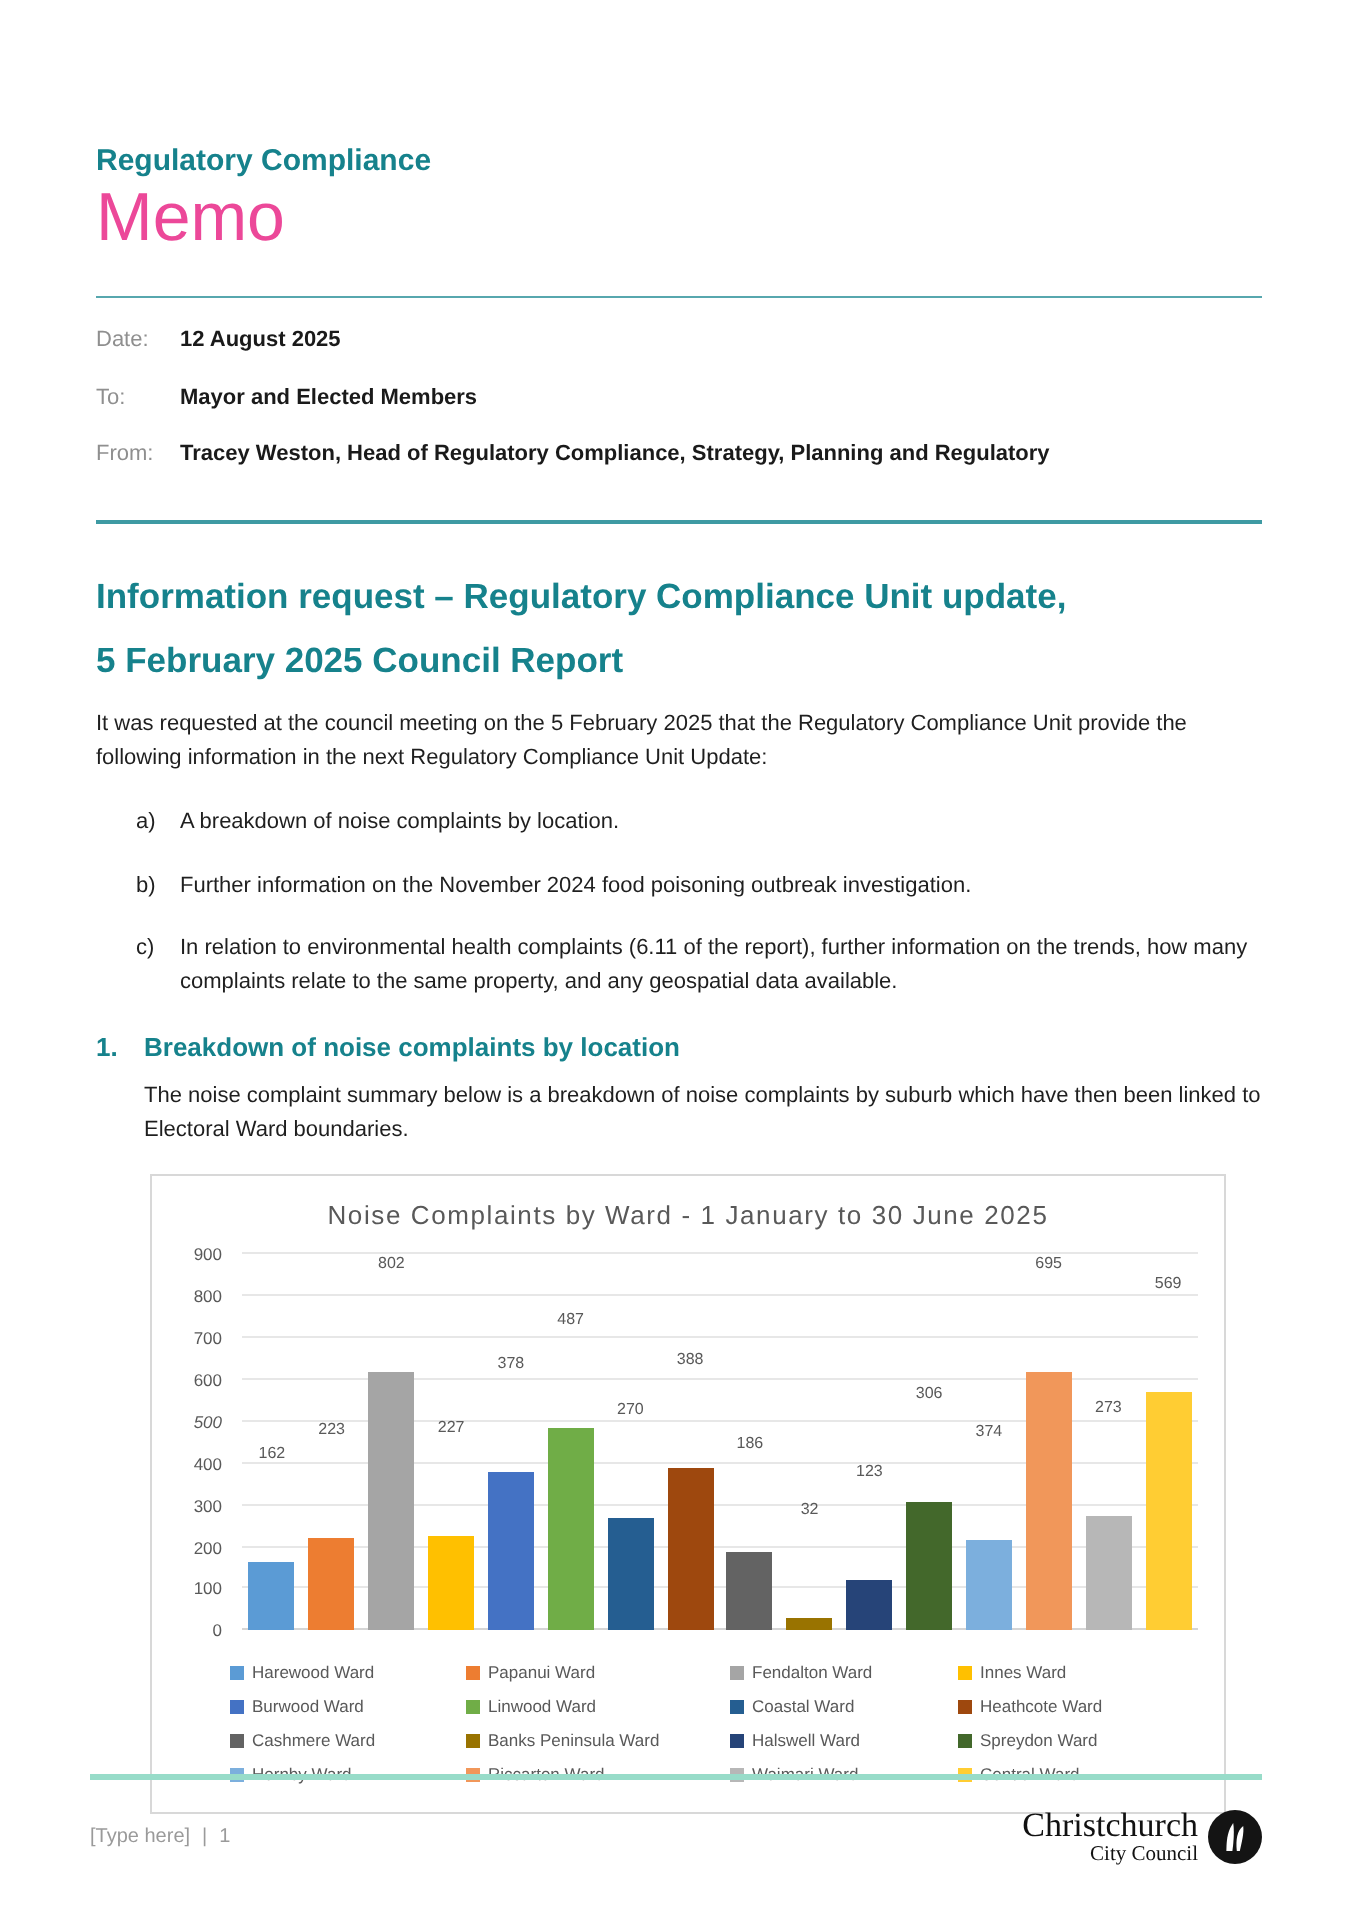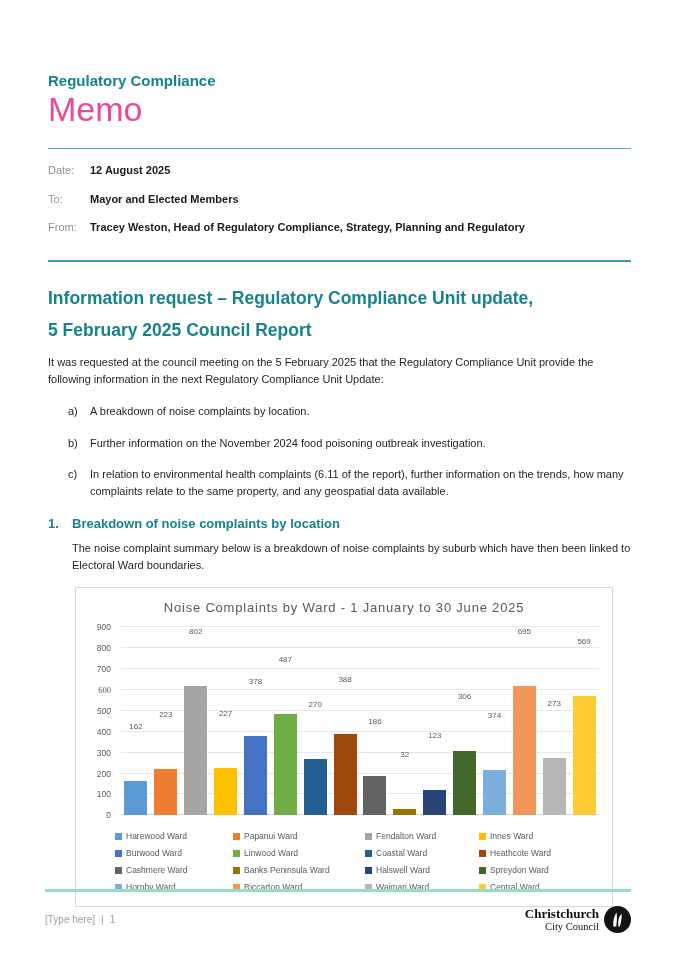--- a/index.html
+++ b/index.html
@@ -71,21 +71,21 @@
   .legend-swatch{width:7px;height:7px;margin-right:4px;flex:0 0 7px;}
 
   
   .footer{position:absolute;left:45px;right:44px;bottom:22px;}
   .footer-rule{border:none;border-top:3px solid #98DCC9;margin:0 0 14px 0;}
   .footer-row{display:flex;align-items:center;justify-content:space-between;}
   .footer-left{font-size:10px;color:#9a9a9a;}
   .footer-left .sep{margin:0 6px;}
   .logo{display:flex;align-items:center;}
   .logo-text{text-align:right;font-family:"Liberation Serif","DejaVu Serif",serif;color:#111;line-height:1;}
-  .logo-line1{font-size:13px;font-weight:bold;}
+  .logo-line1{font-size:17px;font-weight:normal;}
   .logo-line2{font-size:10.5px;margin-top:2px;}
   .logo-mark{margin-left:5px;width:27px;height:27px;}
 </style>
 </head>
 <body>
 
 <div class="page">
   <div class="content">
 
     <div class="subtitle">Regulatory Compliance</div>
@@ -140,21 +140,21 @@
     <div class="chart-box">
       <div class="chart-title">Noise Complaints by Ward - 1 January to 30 June 2025</div>
       <div class="plot-wrap">
         <div class="y-axis">
             <div class="y-tick" style="bottom: 0%;">0</div>
             <div class="y-tick" style="bottom: 11.1111%;">100</div>
             <div class="y-tick" style="bottom: 22.2222%;">200</div>
             <div class="y-tick" style="bottom: 33.3333%;">300</div>
             <div class="y-tick" style="bottom: 44.4444%;">400</div>
             <div class="y-tick" style="bottom: 55.5556%; font-style: italic;">500</div>
-            <div class="y-tick" style="bottom: 66.6667%; font-family: Liberation Serif, serif;">600</div>
+            <div class="y-tick" style="bottom: 66.6667%;">600</div>
             <div class="y-tick" style="bottom: 77.7778%; margin-left: 32px;">700</div>
             <div class="y-tick" style="bottom: 88.8889%;">800</div>
             <div class="y-tick" style="bottom: 100%;">900</div>
           </div>
         <div class="gridline axis" style="bottom: 0%;"></div>
           <div class="gridline" style="bottom: 11.1111%;"></div>
           <div class="gridline" style="bottom: 22.2222%;"></div>
           <div class="gridline" style="bottom: 33.3333%;"></div>
           <div class="gridline" style="bottom: 44.4444%;"></div>
           <div class="gridline" style="bottom: 55.5556%;"></div>

